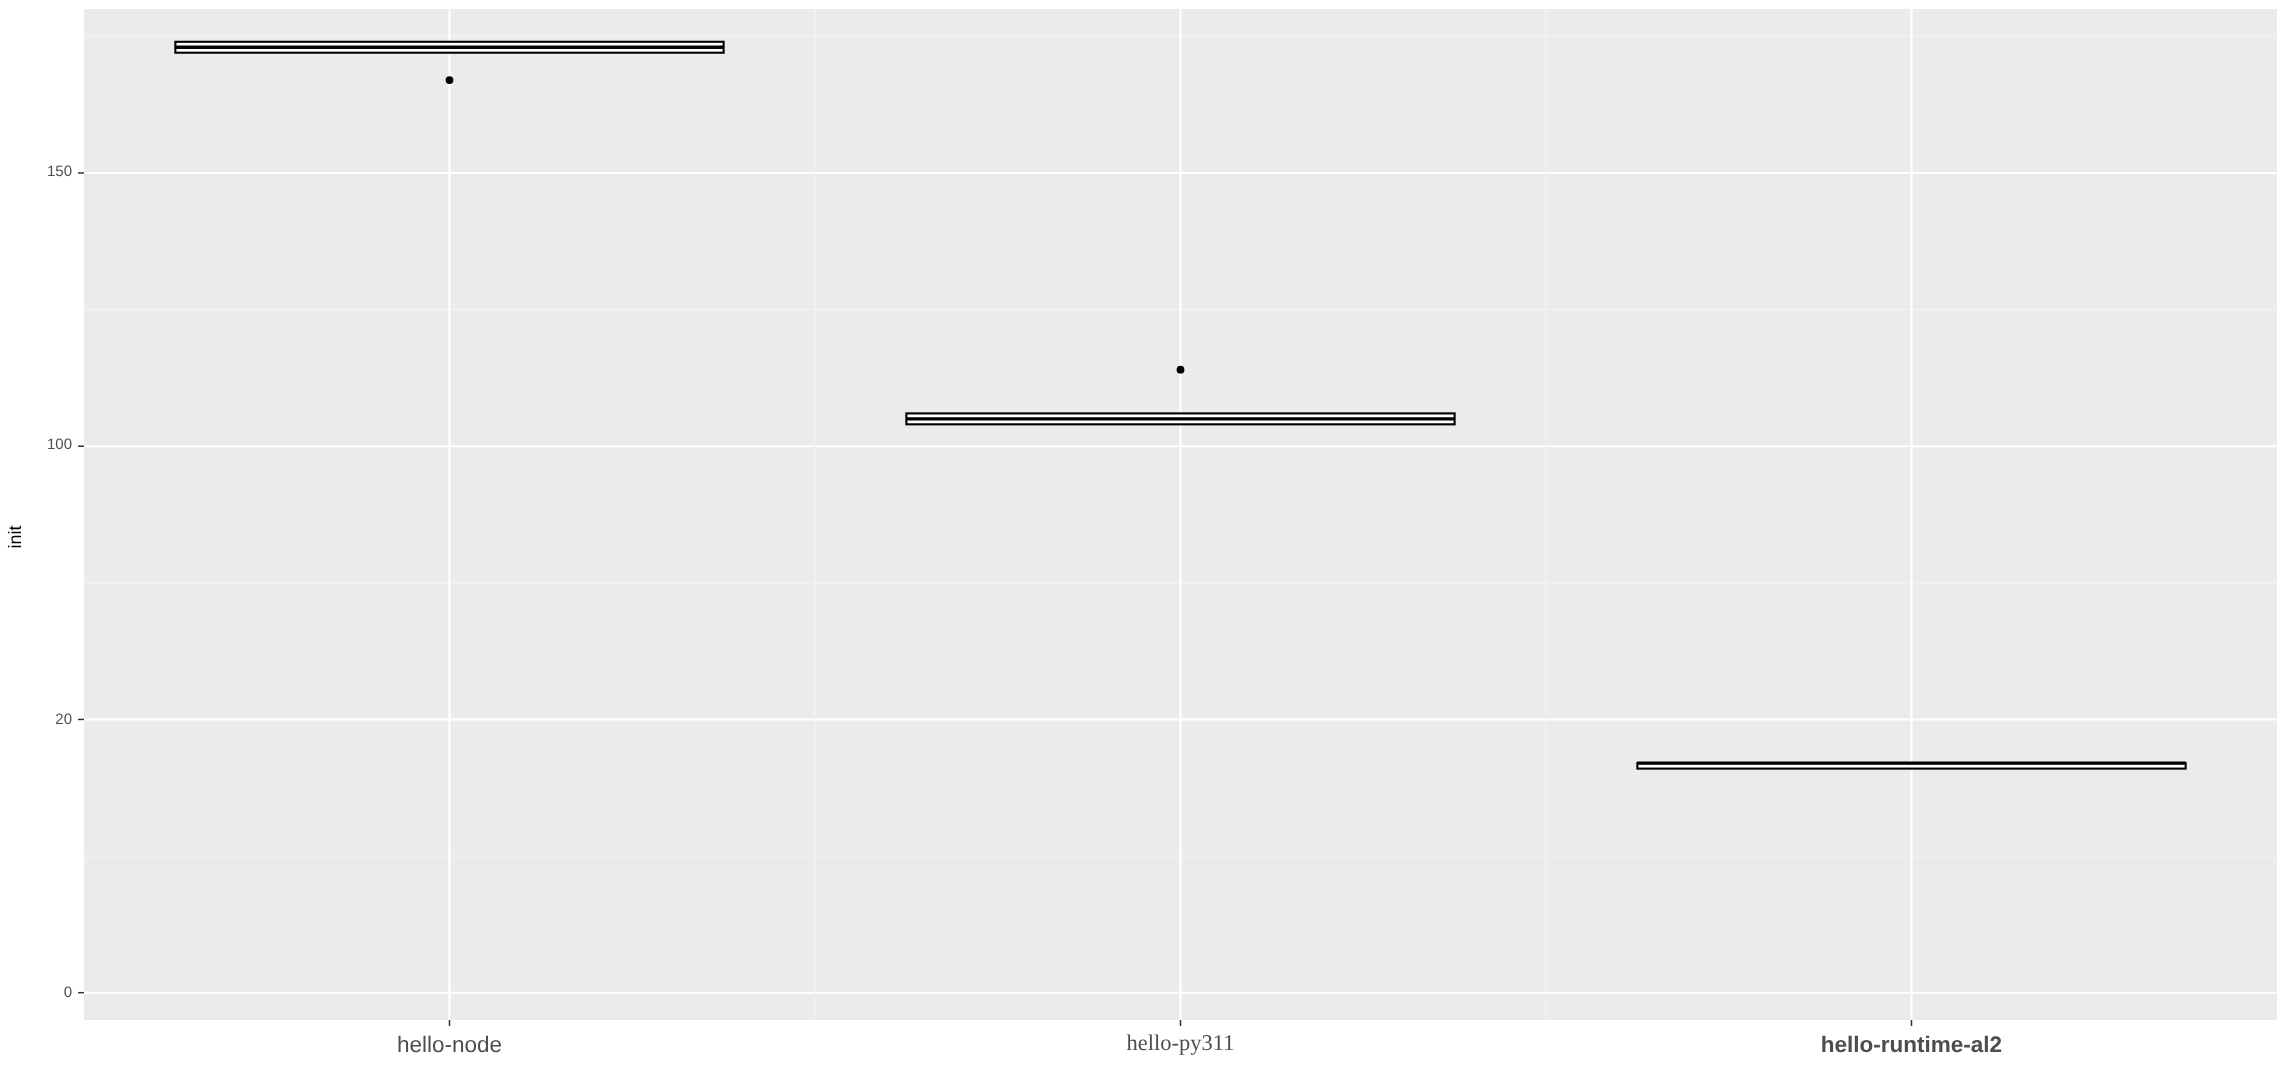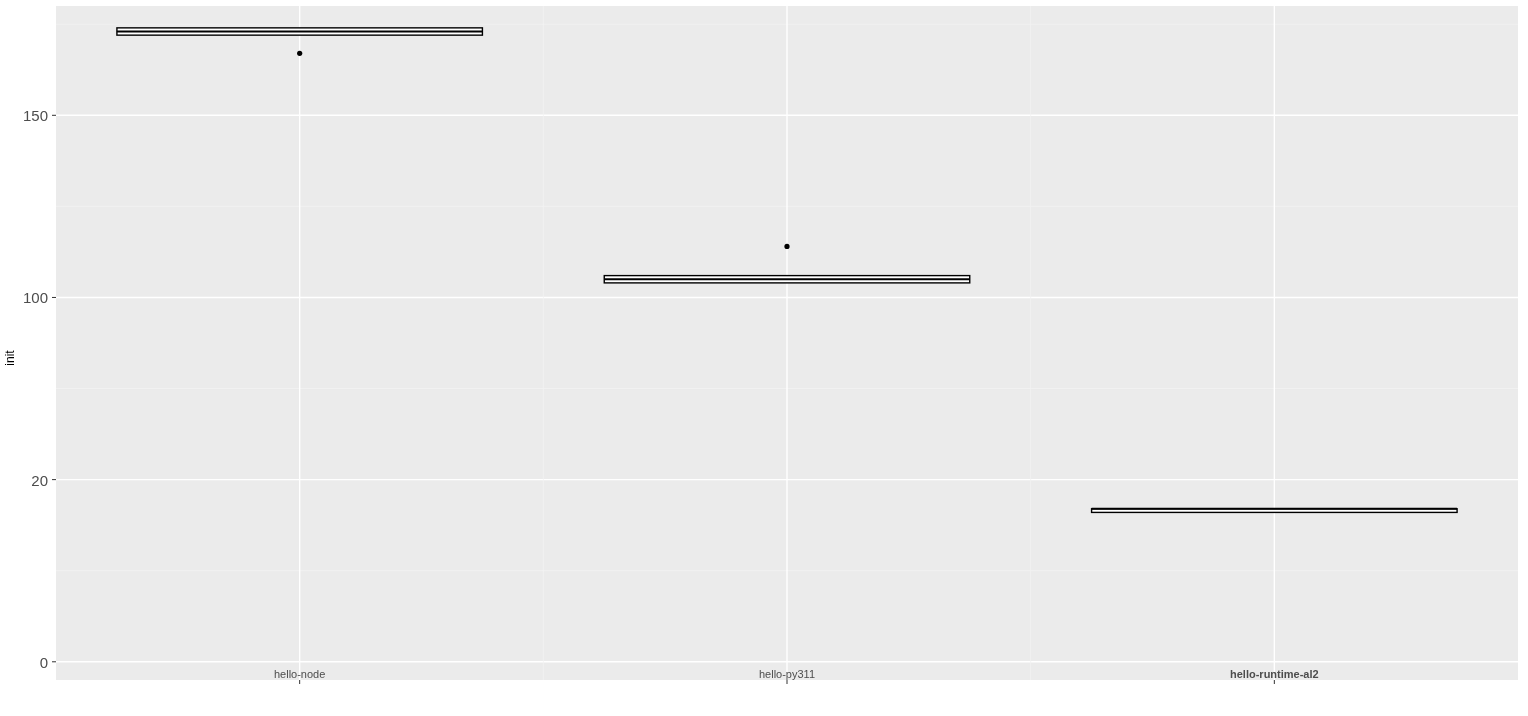--- a/index.html
+++ b/index.html
@@ -29,33 +29,33 @@
     position: absolute;
     left: 50px;
     right: 10px;
     bottom: 0px;
     text-align: center;
     font-size: 13px;
     color: #000;
   }
   .ytick-label {
     position: absolute;
-    font-size: 15px;
+    font-size: 10px;
     color: #4d4d4d;
     text-align: center;
     right: 1480px;
     transform: translateY(-50%);
   }
   .xtick-label {
     position: absolute;
-    font-size: 11px;
+    font-size: 15px;
     color: #4d4d4d;
     text-align: center;
     transform: translateX(-50%);
-    top: 668px;
+    top: 688px;
   }
   svg { display: block; }
 </style>
 </head>
 <body>
 
 <div class="chart-wrap">
 
   <svg id="plot-svg" width="1528" height="716">
       <rect x="56" y="6" width="1462" height="674" fill="#EBEBEB"></rect>
@@ -98,16 +98,16 @@
   <div class="ylabel">init</div>
 
   <div id="ytick-container">
       <div class="ytick-label" style="top: 661.784px;">0</div>
       <div class="ytick-label" style="top: 479.622px;">20</div>
       <div class="ytick-label" style="top: 297.459px;">100</div>
       <div class="ytick-label" style="top: 115.297px;">150</div>
     </div>
   <div id="xtick-container">
       <div class="xtick-label" style="left: 299.667px;">hello-node</div>
-      <div class="xtick-label" style="left: 787px;">hello-py311</div>
+      <div class="xtick-label" style="left: 787px; font-family: Liberation Serif, serif;">hello-py311</div>
       <div class="xtick-label" style="left: 1274.33px; font-weight: bold;">hello-runtime-al2</div>
     </div>
 </div>
 
 </body></html>

